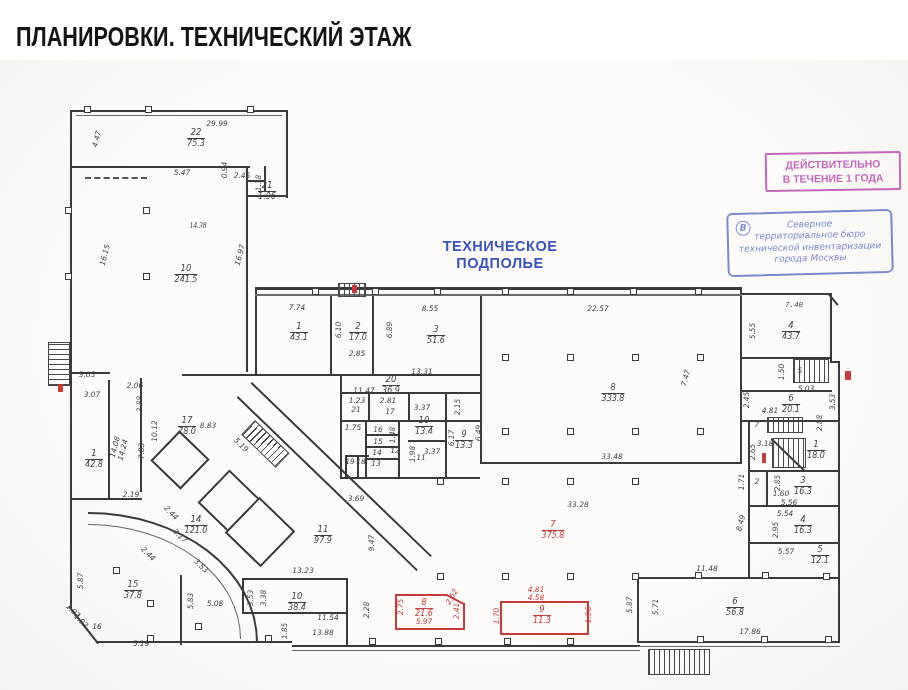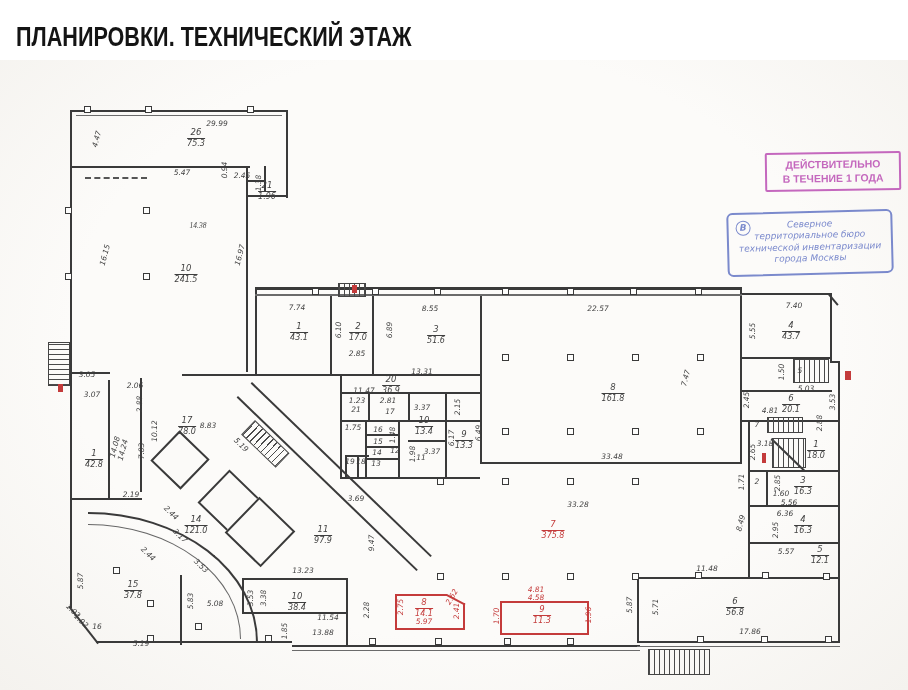--- a/index.html
+++ b/index.html
@@ -41,20 +41,24 @@
   #stampBti .circ{position:absolute;left:7px;top:6px;width:13px;height:13px;border:1.5px solid #5b6ec2;
             border-radius:50%;font-size:9px;line-height:13px;font-weight:700;text-align:center;}
 </style>
 </head>
 <body>
 <div id="page">
 
   <div id="title">ПЛАНИРОВКИ. ТЕХНИЧЕСКИЙ ЭТАЖ</div>
 
   <div id="plan">
+    <div id="subfloor">
+      <span>ТЕХНИЧЕСКОЕ</span><br>
+      <span>ПОДПОЛЬЕ</span>
+    </div>
 
     <div id="stampValid">
       <span>ДЕЙСТВИТЕЛЬНО</span><br>
       <span>В ТЕЧЕНИЕ 1 ГОДА</span>
     </div>
 
     <div id="stampBti">
       <span class="circ">В</span>
       <span>Северное</span><br>
       <span>территориальное бюро</span><br>
@@ -193,21 +197,21 @@
       <div class="col" style="left: 762px; top: 512px;"></div>
       <div class="col" style="left: 823px; top: 513px;"></div>
       <div class="col" style="left: 697px; top: 576px;"></div>
       <div class="col" style="left: 761px; top: 576px;"></div>
       <div class="col" style="left: 825px; top: 576px;"></div>
       <div class="redmark" style="left: 845px; top: 311px; width: 6px; height: 9px;"></div>
       <div class="redmark" style="left: 762px; top: 393px; width: 4px; height: 10px;"></div>
       <div class="redmark" style="left: 352px; top: 225px; width: 5px; height: 8px;"></div>
       <div class="redmark" style="left: 58px; top: 324px; width: 5px; height: 8px;"></div>
       <div class="room" style="left: 196px; top: 68px; color: rgb(63, 63, 63);">
-        <span class="rn">26</span>
+        <span class="rn">22</span>
         <span class="ra">75.3</span>
       </div>
       <div class="room" style="left: 267px; top: 121px; color: rgb(63, 63, 63);">
         <span class="rn">21</span>
         <span class="ra">1.96</span>
       </div>
       <div class="room" style="left: 186px; top: 204px; color: rgb(63, 63, 63);">
         <span class="rn">10</span>
         <span class="ra">241.5</span>
       </div>
@@ -230,21 +234,21 @@
       <div class="room" style="left: 187px; top: 356px; color: rgb(63, 63, 63);">
         <span class="rn">17</span>
         <span class="ra">78.0</span>
       </div>
       <div class="room" style="left: 94px; top: 389px; color: rgb(63, 63, 63);">
         <span class="rn">1</span>
         <span class="ra">42.8</span>
       </div>
       <div class="room" style="left: 613px; top: 323px; color: rgb(63, 63, 63);">
         <span class="rn">8</span>
-        <span class="ra">161.8</span>
+        <span class="ra">333.8</span>
       </div>
       <div class="room" style="left: 424px; top: 356px; color: rgb(63, 63, 63);">
         <span class="rn">10</span>
         <span class="ra">13.4</span>
       </div>
       <div class="room" style="left: 464px; top: 370px; color: rgb(63, 63, 63);">
         <span class="rn">9</span>
         <span class="ra">13.3</span>
       </div>
       <div class="room" style="left: 196px; top: 455px; color: rgb(63, 63, 63);">
@@ -262,21 +266,21 @@
       <div class="room" style="left: 553px; top: 460px; color: rgb(196, 59, 59);">
         <span class="rn">7</span>
         <span class="ra">375.8</span>
       </div>
       <div class="room" style="left: 297px; top: 532px; color: rgb(63, 63, 63);">
         <span class="rn">10</span>
         <span class="ra">38.4</span>
       </div>
       <div class="room" style="left: 424px; top: 538px; color: rgb(196, 59, 59);">
         <span class="rn">8</span>
-        <span class="ra">14.1</span>
+        <span class="ra">21.6</span>
       </div>
       <div class="room" style="left: 542px; top: 545px; color: rgb(196, 59, 59);">
         <span class="rn">9</span>
         <span class="ra">11.3</span>
       </div>
       <div class="room" style="left: 791px; top: 261px; color: rgb(63, 63, 63);">
         <span class="rn">4</span>
         <span class="ra">43.7</span>
       </div>
       <div class="room" style="left: 791px; top: 334px; color: rgb(63, 63, 63);">
@@ -375,38 +379,38 @@
       <div class="dim" style="left: 395px; top: 391px; color: rgb(63, 63, 63);">12</div>
       <div class="dim" style="left: 421px; top: 398px; color: rgb(63, 63, 63);">11</div>
       <div class="dim" style="left: 432px; top: 392px; color: rgb(63, 63, 63);">3.37</div>
       <div class="dim" style="left: 413px; top: 394px; color: rgb(63, 63, 63); transform: translate(-50%, -50%) rotate(-90deg);">1.98</div>
       <div class="dim" style="left: 378px; top: 370px; color: rgb(63, 63, 63);">16</div>
       <div class="dim" style="left: 378px; top: 382px; color: rgb(63, 63, 63);">15</div>
       <div class="dim" style="left: 377px; top: 393px; color: rgb(63, 63, 63);">14</div>
       <div class="dim" style="left: 376px; top: 404px; color: rgb(63, 63, 63);">13</div>
       <div class="dim" style="left: 350px; top: 402px; color: rgb(63, 63, 63);">19</div>
       <div class="dim" style="left: 361px; top: 402px; color: rgb(63, 63, 63);">18</div>
-      <div class="dim" style="left: 794px; top: 246px; color: rgb(63, 63, 63);">7.40</div>
+      <div class="dim" style="left: 794px; top: 246px; color: rgb(63, 63, 63); font-family: Liberation Mono, monospace;">7.40</div>
       <div class="dim" style="left: 753px; top: 271px; color: rgb(63, 63, 63); transform: translate(-50%, -50%) rotate(-90deg);">5.55</div>
       <div class="dim" style="left: 782px; top: 312px; color: rgb(63, 63, 63); transform: translate(-50%, -50%) rotate(-90deg);">1.50</div>
       <div class="dim" style="left: 800px; top: 311px; color: rgb(63, 63, 63);">5</div>
       <div class="dim" style="left: 806px; top: 329px; color: rgb(63, 63, 63);">5.03</div>
       <div class="dim" style="left: 747px; top: 340px; color: rgb(63, 63, 63); transform: translate(-50%, -50%) rotate(-90deg);">2.45</div>
       <div class="dim" style="left: 833px; top: 342px; color: rgb(63, 63, 63); transform: translate(-50%, -50%) rotate(-90deg);">3.53</div>
       <div class="dim" style="left: 770px; top: 351px; color: rgb(63, 63, 63);">4.81</div>
       <div class="dim" style="left: 757px; top: 365px; color: rgb(63, 63, 63);">7</div>
       <div class="dim" style="left: 820px; top: 363px; color: rgb(63, 63, 63); transform: translate(-50%, -50%) rotate(-90deg);">2.88</div>
       <div class="dim" style="left: 753px; top: 392px; color: rgb(63, 63, 63); transform: translate(-50%, -50%) rotate(-90deg);">2.65</div>
       <div class="dim" style="left: 765px; top: 384px; color: rgb(63, 63, 63);">3.18</div>
       <div class="dim" style="left: 742px; top: 422px; color: rgb(63, 63, 63); transform: translate(-50%, -50%) rotate(-90deg);">1.71</div>
       <div class="dim" style="left: 757px; top: 422px; color: rgb(63, 63, 63);">2</div>
       <div class="dim" style="left: 753px; top: 434px; color: rgb(63, 63, 63); margin-left: 28px;">1.60</div>
       <div class="dim" style="left: 778px; top: 423px; color: rgb(63, 63, 63); transform: translate(-50%, -50%) rotate(-90deg);">2.85</div>
       <div class="dim" style="left: 789px; top: 443px; color: rgb(63, 63, 63);">5.56</div>
-      <div class="dim" style="left: 785px; top: 454px; color: rgb(63, 63, 63);">6.36</div>
+      <div class="dim" style="left: 785px; top: 454px; color: rgb(63, 63, 63);">5.54</div>
       <div class="dim" style="left: 776px; top: 470px; color: rgb(63, 63, 63); transform: translate(-50%, -50%) rotate(-90deg);">2.95</div>
       <div class="dim" style="left: 741px; top: 463px; color: rgb(63, 63, 63); transform: translate(-50%, -50%) rotate(-75deg);">8.49</div>
       <div class="dim" style="left: 786px; top: 492px; color: rgb(63, 63, 63);">5.57</div>
       <div class="dim" style="left: 707px; top: 509px; color: rgb(63, 63, 63);">11.48</div>
       <div class="dim" style="left: 750px; top: 572px; color: rgb(63, 63, 63);">17.86</div>
       <div class="dim" style="left: 630px; top: 545px; color: rgb(63, 63, 63); transform: translate(-50%, -50%) rotate(-90deg);">5.87</div>
       <div class="dim" style="left: 656px; top: 547px; color: rgb(63, 63, 63); transform: translate(-50%, -50%) rotate(-90deg);">5.71</div>
     </div>
 
 </div>

